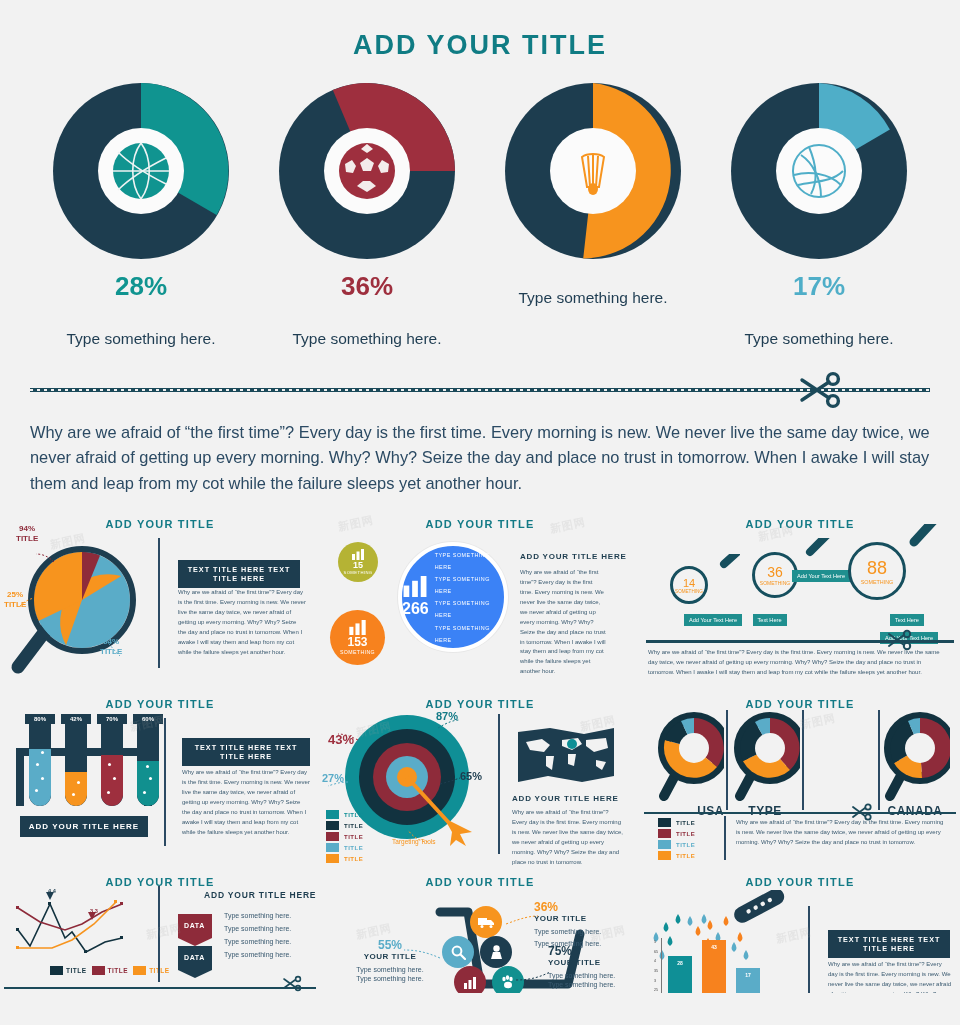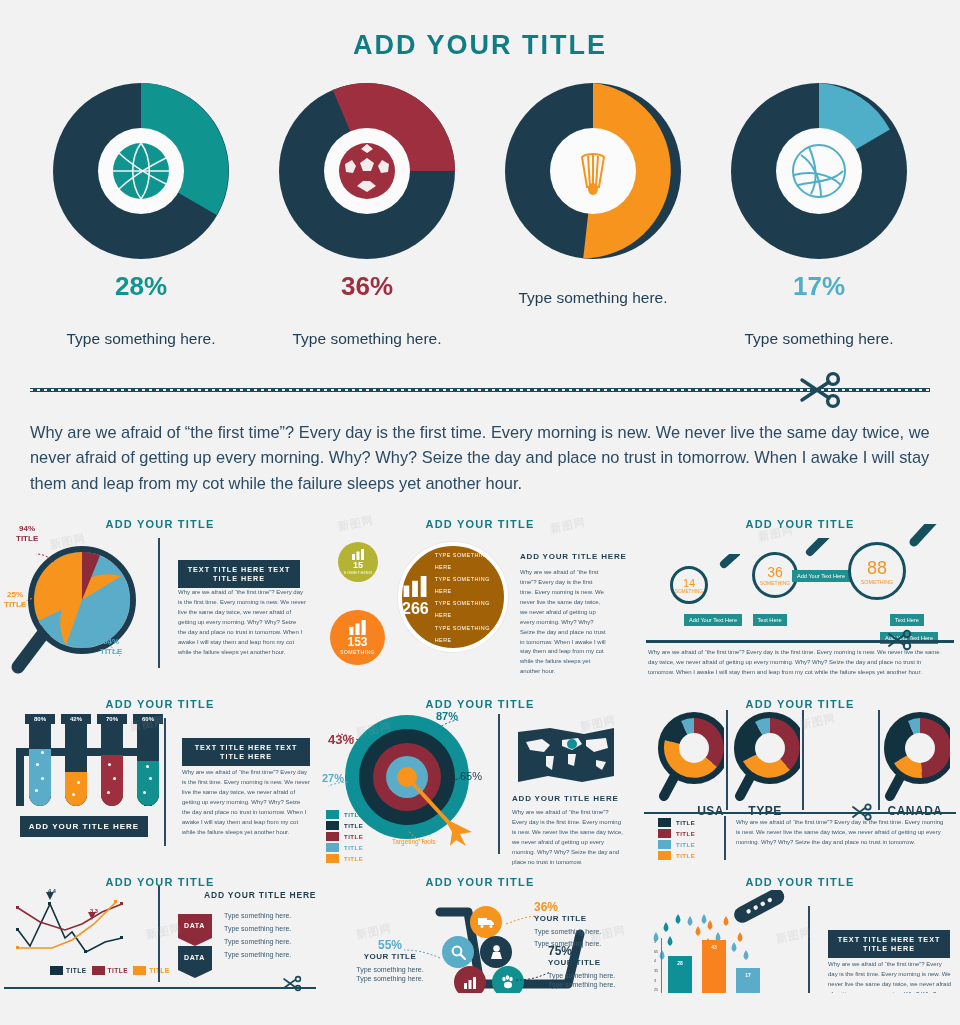--- a/index.html
+++ b/index.html
@@ -84,21 +84,21 @@
   
   .bubble {
     border-radius: 50%; display:flex; flex-direction:column;
     align-items:center; justify-content:center; color:#fff; text-align:center;
   }
   .bub-num { font-weight: bold; }
   .bub-sub { letter-spacing: .4px; }
 
   .big-circle {
     width: 110px; height: 110px; border-radius: 50%;
-    background: #a16207; border: 4px solid #fff;
+    background: #3b82f6; border: 4px solid #fff;
     display:flex; align-items:center; 
     box-shadow: 0 0 0 1px #e7e7e7;
   }
   .tiny-list { font-size: 5.4px; color:#fff; letter-spacing:.5px; line-height: 2.25; }
 
   
   .tealtag {
     background:#1f8f8f; color:#fff; font-size:5.6px; padding:3px 5px;
     display:inline-block; white-space:nowrap;
   }
@@ -499,21 +499,21 @@
         <path d="M118 26 C128 20 134 18 140 18" stroke="#137a86" stroke-width="1" fill="none" stroke-dasharray="2 2"></path>
         <path d="M38 38 C30 34 24 32 18 32" stroke="#9e2f3e" stroke-width="1" fill="none" stroke-dasharray="2 2"></path>
         <path d="M28 80 C20 80 14 82 8 84" stroke="#5aacc8" stroke-width="1" fill="none" stroke-dasharray="2 2"></path>
         <path d="M120 82 C128 80 134 78 140 76" stroke="#1d3d4f" stroke-width="1" fill="none" stroke-dasharray="2 2"></path>
         <path d="M108 140 C100 140 92 134 88 128" stroke="#f7941e" stroke-width="1" fill="none" stroke-dasharray="2 2"></path>
       </svg>
 
       <div style="position:absolute;left:116px;top:20px;font-size:11px;font-weight:bold;color:#137a86;">87%</div>
       <div style="position:absolute;left:8px;top:42px;font-size:13px;font-weight:bold;color:#9e2f3e;">43%</div>
       <div style="position:absolute;left:2px;top:82px;font-size:11px;font-weight:bold;color:#5aacc8;">27%</div>
-      <div style="position:absolute;left:140px;top:80px;font-size:11px;font-weight:normal;color:#1d3d4f;">65%</div>
+      <div style="position:absolute;left:140px;top:80px;font-size:11px;font-weight:bold;color:#1d3d4f;">65%</div>
       <div style="position:absolute;left:72px;top:148px;font-size:6.5px;color:#f7941e;">Targeting Tools</div>
 
       <div style="position:absolute;left:6px;top:120px;">
         <div class="legend-row">
             <span class="legend-sw" style="background:#0f8f96"></span>
             <span class="legend-tx" style="color:#0f8f96">TITLE</span>
           </div>
         <div class="legend-row">
             <span class="legend-sw" style="background:#12323f"></span>
             <span class="legend-tx" style="color:#12323f">TITLE</span>

